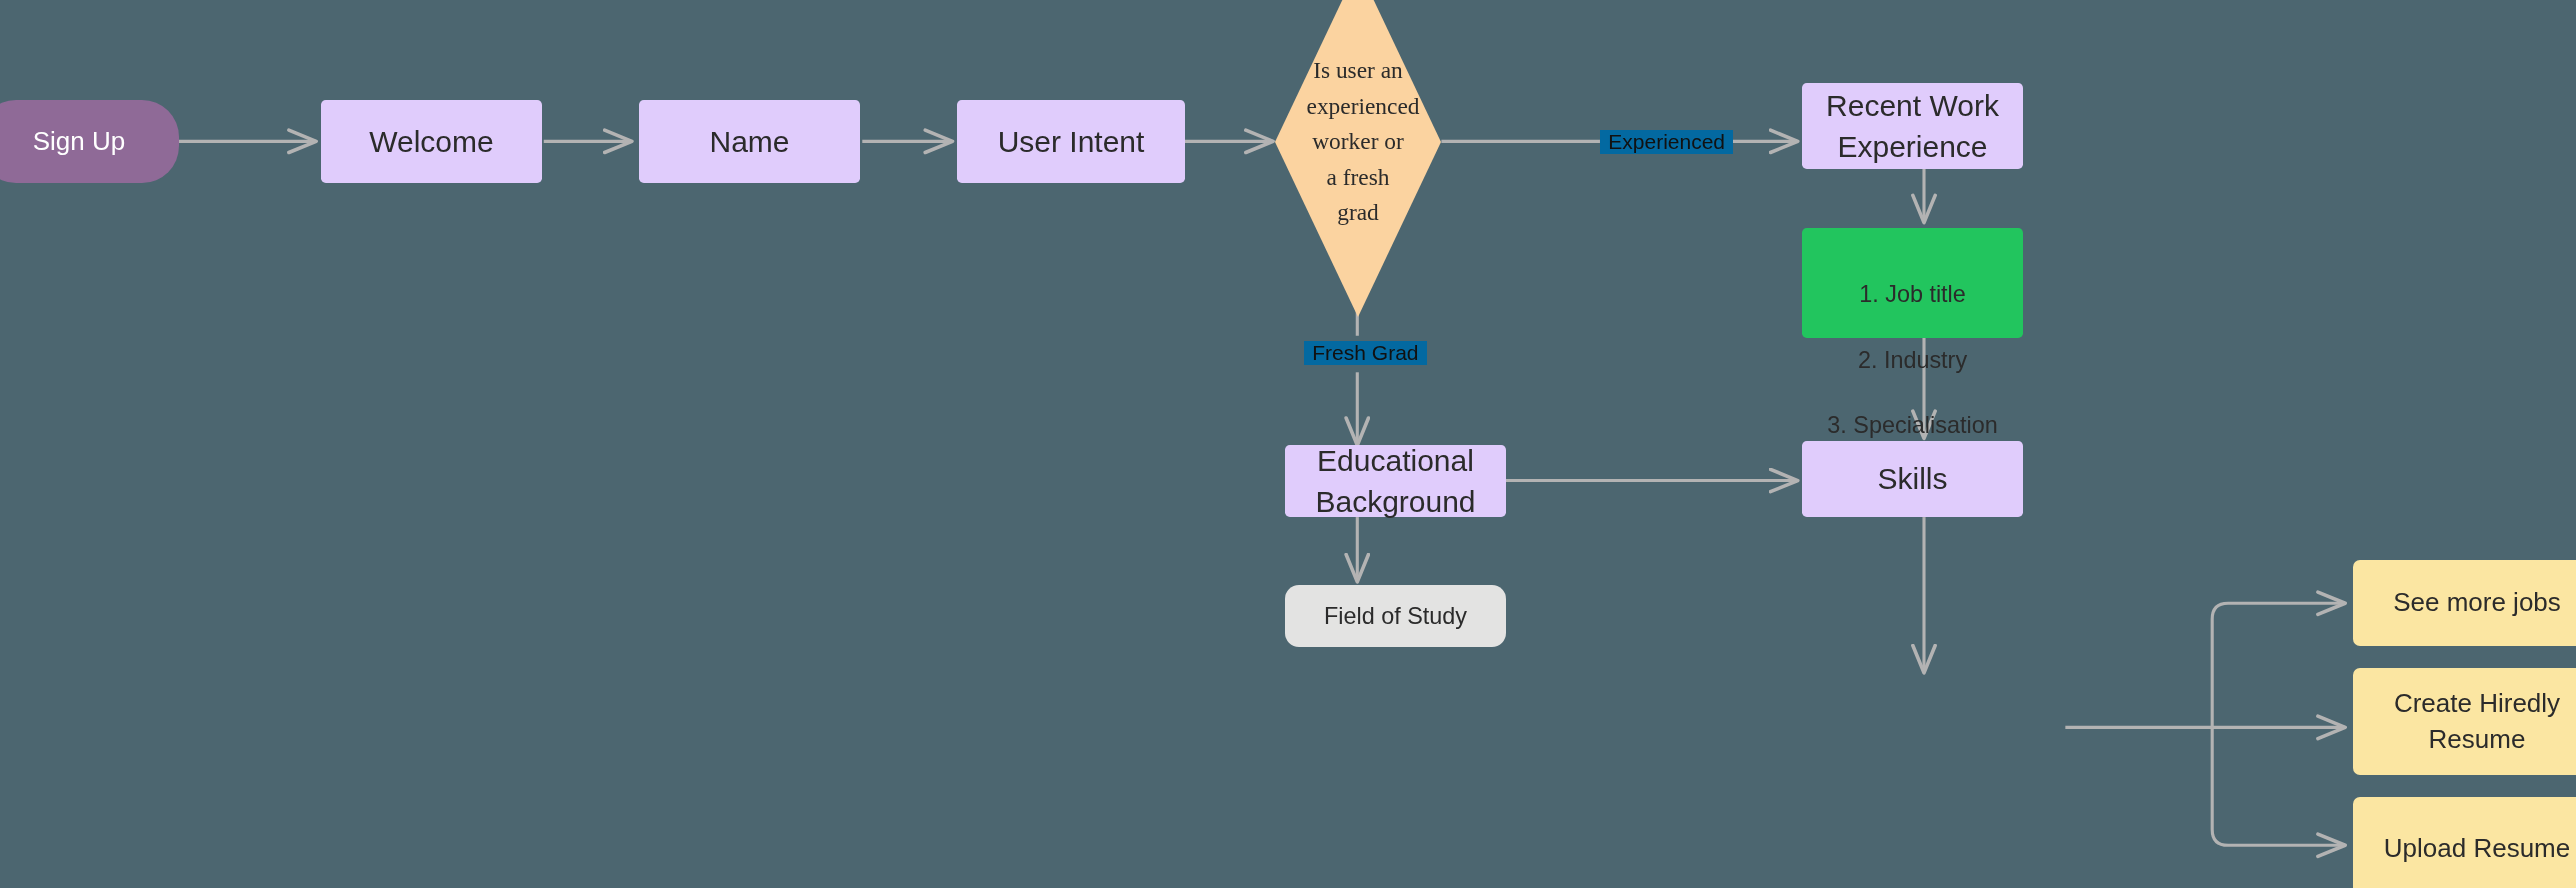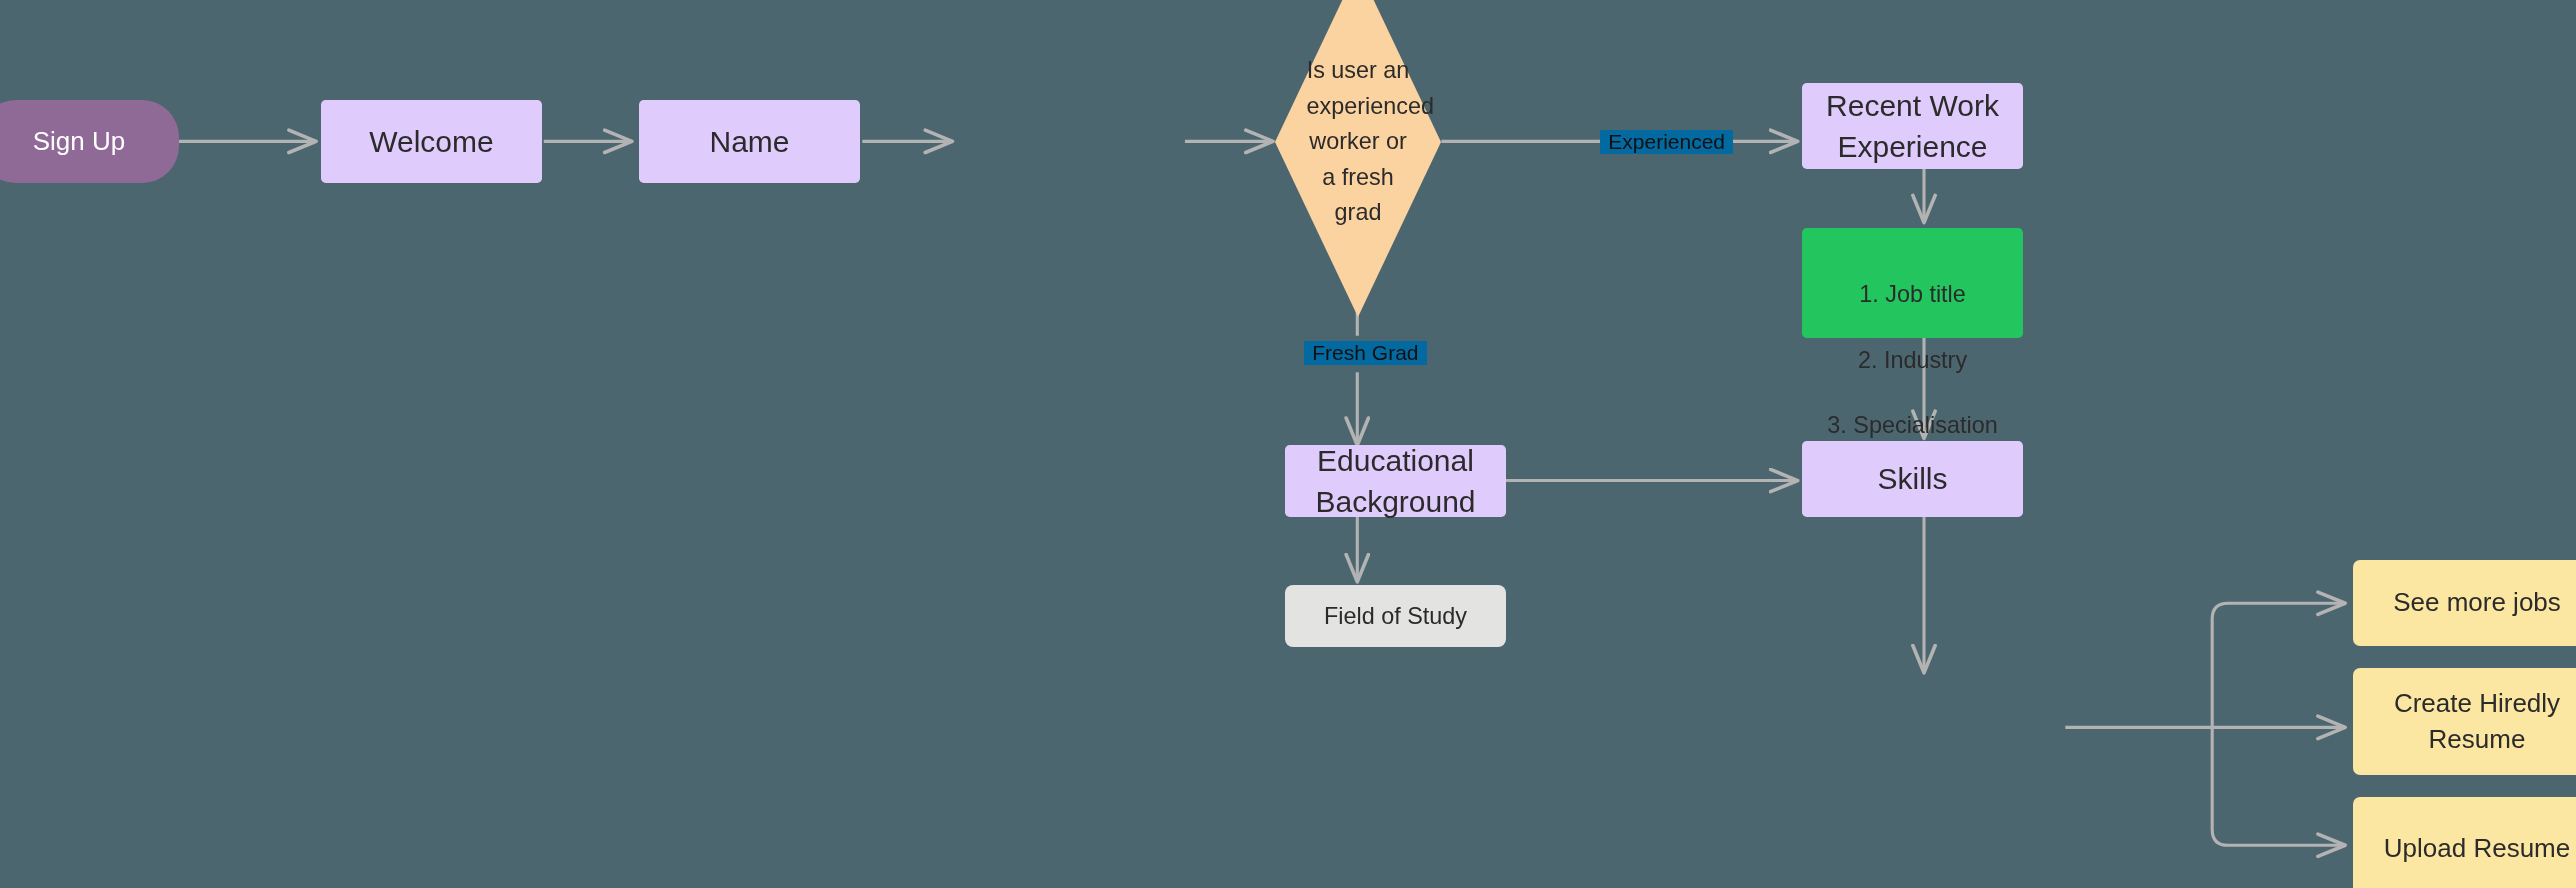--- a/index.html
+++ b/index.html
@@ -40,21 +40,21 @@
   }
   .n-purple {
     background: #e0ccfc;
     color: #2b2b2b;
     border-radius: 4.8px;
     font-size: 30px;
   }
   .n-grey {
     background: #e3e3e2;
     color: #2b2b2b;
-    border-radius: 8px;
+    border-radius: 14px;
     font-size: 23.4px;
   }
   .n-yellow {
     background: #fbe6a2;
     color: #2b2b2b;
     border-radius: 7px;
     font-size: 26px;
   }
   .n-list {
     background: #22c55e;
@@ -81,20 +81,21 @@
     background: #fbd3a0;
     clip-path: polygon(50% 0%, 100% 50%, 50% 100%, 0% 50%);
   }
   .diamond-text {
     position: relative;
     z-index: 2;
     width: 62%;
     margin: 12px auto;
     text-align: center;
     line-height: 1.52;
+    font-family: Liberation Serif, serif;
   }
   .edge-label {
     position: absolute;
     color: #111111;
     font-size: 21px;
     background: #0369a1;
     padding: 0 8.3px;
     white-space: nowrap;
   }
 </style>
@@ -150,20 +151,23 @@
   </div>
 
   <div class="node n-purple" style="left:321px; top:100px; width:221px; height:83px;">
     <span>Welcome</span>
   </div>
 
   <div class="node n-purple" style="left:639px; top:100px; width:221px; height:83px;text-align:center;">
     <span>Name</span>
   </div>
 
+  <div class="node n-purple" style="left:957px; top:100px; width:228px; height:83px;">
+    <span>User Intent</span>
+  </div>
 
   <div class="node n-diamond" style="left:1275px; top:-33px; width:166px; height:350px;">
     <span class="diamond-shape"></span>
     <span class="diamond-text">Is user an experienced worker or a fresh grad</span>
   </div>
 
   <div class="edge-label" style="left:1600px; top:130px;">
     <span>Experienced</span>
   </div>
 

